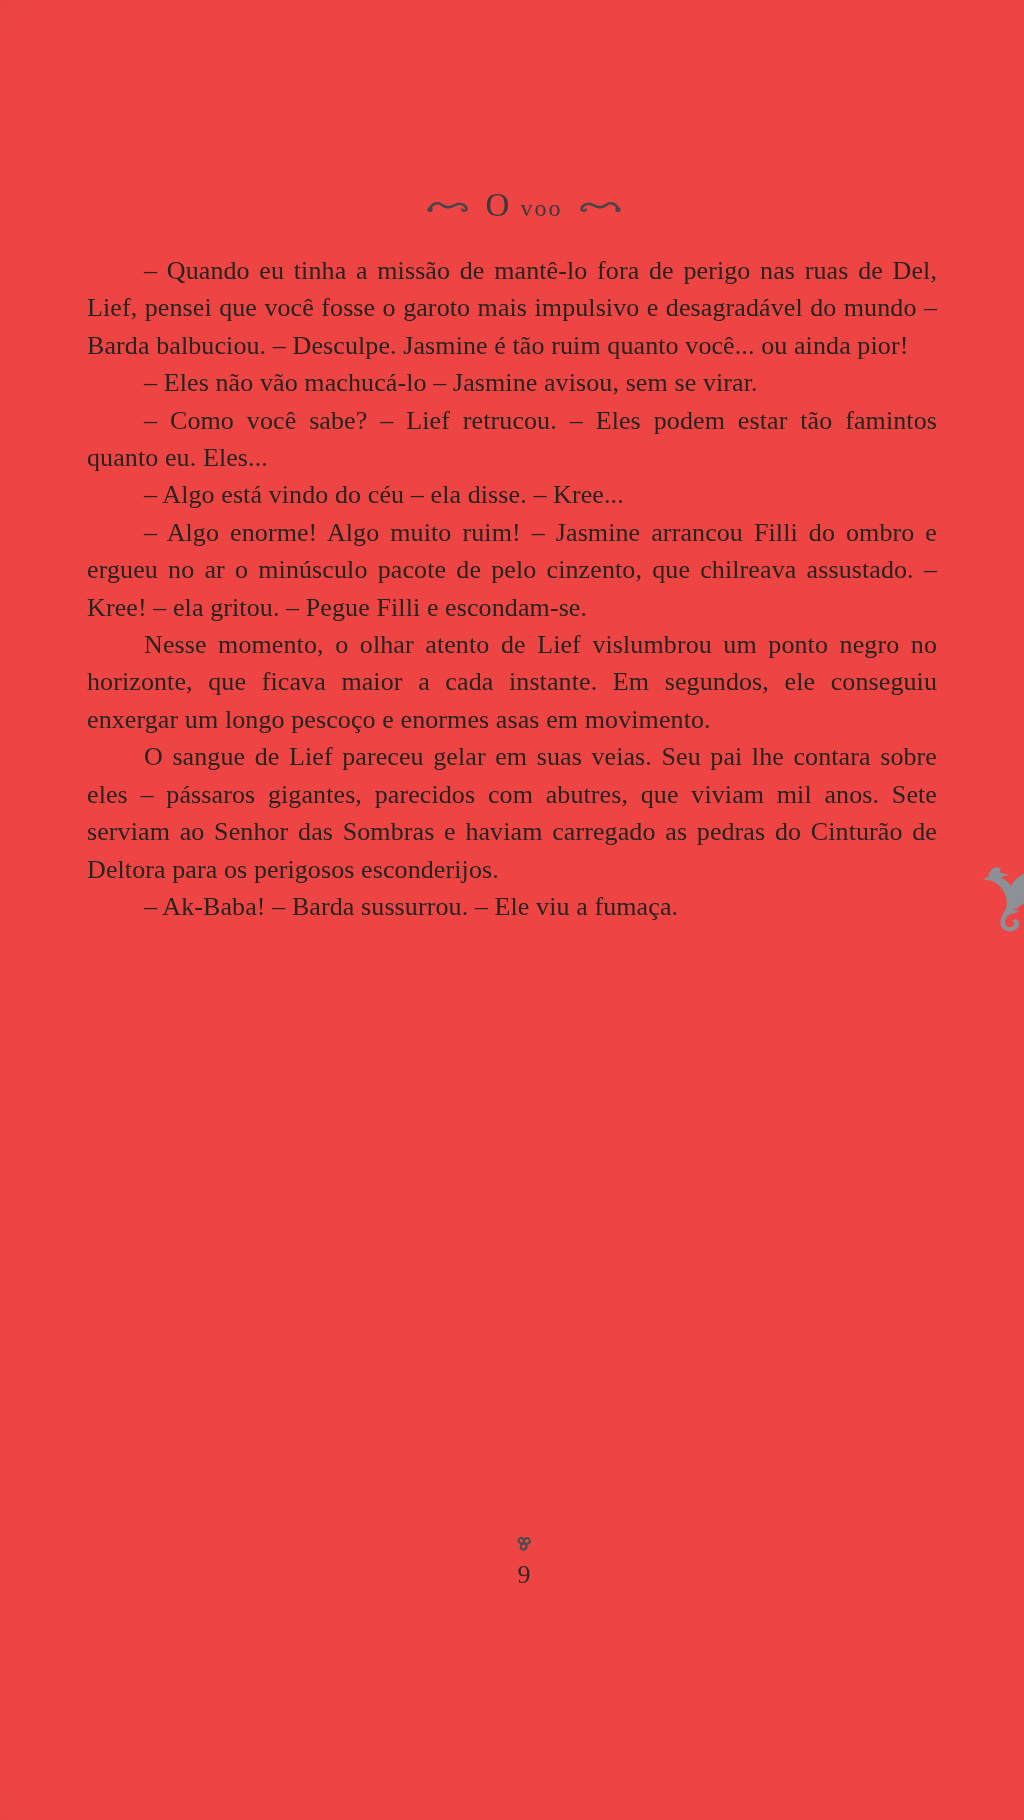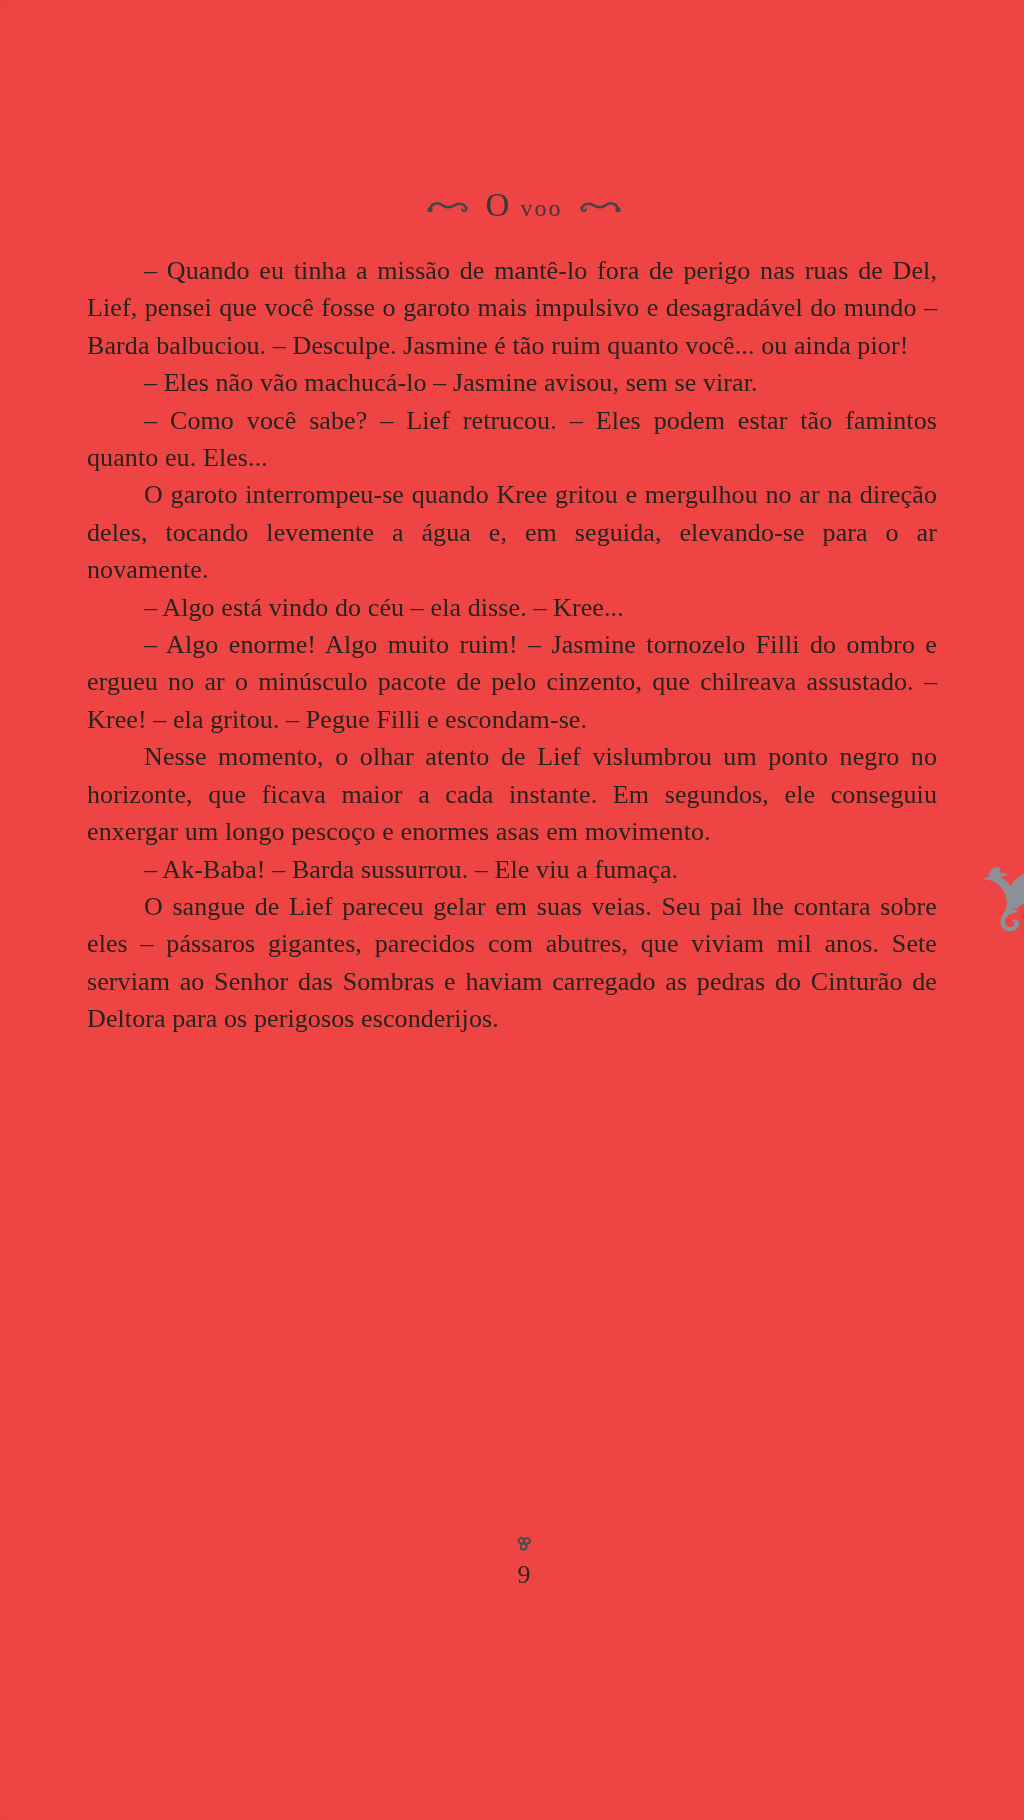--- a/index.html
+++ b/index.html
@@ -112,26 +112,25 @@
       <circle class="dot" cx="4" cy="11.5" r="2.6"></circle>
       <path d="M4 11.5 C 5 5.5, 12 3.5, 16 7 C 19 9.5, 24 10, 28 7.5 C 31 5.6, 35 5.2, 38 7.2 C 40 8.6, 41 10.4, 40 12" stroke-width="2.6" stroke-linecap="round"></path>
       <path d="M40 12 C 38.6 13.6, 36.4 13.2, 36.2 11.4" stroke-width="2.2" stroke-linecap="round"></path>
     </svg>
   </header>
 
   <main class="body-text">
       <p class="para">– Quando eu tinha a missão de mantê-lo fora de perigo nas ruas de Del, Lief, pensei que você fosse o garoto mais impulsivo e desagradável do mundo – Barda balbuciou. – Desculpe. Jasmine é tão ruim quanto você... ou ainda pior!</p>
       <p class="para">– Eles não vão machucá-lo – Jasmine avisou, sem se virar.</p>
       <p class="para">– Como você sabe? – Lief retrucou. – Eles podem estar tão famintos quanto eu. Eles...</p>
-      <p class="para">O garoto interrompeu-se quando Kree gritou e mergulhou no ar na direção deles, tocando levemente a água e, em seguida, elevando-se para o ar novamente.</p>
       <p class="para">– Algo está vindo do céu – ela disse. – Kree...</p>
-      <p class="para">– Algo enorme! Algo muito ruim! – Jasmine tornozelo Filli do ombro e ergueu no ar o minúsculo pacote de pelo cinzento, que chilreava assustado. – Kree! – ela gritou. – Pegue Filli e escondam-se.</p>
+      <p class="para">– Algo enorme! Algo muito ruim! – Jasmine arrancou Filli do ombro e ergueu no ar o minúsculo pacote de pelo cinzento, que chilreava assustado. – Kree! – ela gritou. – Pegue Filli e escondam-se.</p>
       <p class="para">Nesse momento, o olhar atento de Lief vislumbrou um ponto negro no horizonte, que ficava maior a cada instante. Em segundos, ele conseguiu enxergar um longo pescoço e enormes asas em movimento.</p>
+      <p class="para">O sangue de Lief pareceu gelar em suas veias. Seu pai lhe contara sobre eles – pássaros gigantes, parecidos com abutres, que viviam mil anos. Sete serviam ao Senhor das Sombras e haviam carregado as pedras do Cinturão de Deltora para os perigosos esconderijos.</p>
       <p class="para">– Ak-Baba! – Barda sussurrou. – Ele viu a fumaça.</p>
-      <p class="para">O sangue de Lief pareceu gelar em suas veias. Seu pai lhe contara sobre eles – pássaros gigantes, parecidos com abutres, que viviam mil anos. Sete serviam ao Senhor das Sombras e haviam carregado as pedras do Cinturão de Deltora para os perigosos esconderijos.</p>
     </main>
 
   <svg class="dragon" viewBox="0 0 68 74" aria-hidden="true">
     <g fill="#8b9197">
 
       <path d="M30 31 C 33 14, 48 4, 66 8 C 58 12, 54 16, 54 21 C 59 19, 63 20, 67 24 C 59 24, 55 27, 53 32 C 56 33, 58 35, 59 38 C 51 37, 44 39, 39 45 C 32 44, 29 38, 30 31 Z"></path>
 
       <path d="M12 8 C 14 3.5, 19 2, 23 4.5 L 21 8.5 L 31 10.5 L 22.5 13.5 C 31 17, 35.5 24, 36.5 32 C 37.5 42, 34 48, 30 52 C 27 55, 26 58, 28 61 C 30 64, 34 64, 36 61 C 37 59, 36 57, 34 57.3 C 36 54, 40 55.2, 41 58.3 C 42 62.5, 38.6 66.4, 33.6 67.2 C 27.4 68.2, 22.4 64, 22.4 58.2 C 22.4 53.2, 25.6 49.2, 27.6 45.2 C 29.8 40.2, 28.8 34.2, 26.6 29.2 C 24.2 23.4, 19.2 18.4, 13 16.4 L 4.6 15.2 L 11.6 12 C 9.6 11, 10.4 9.4, 12 8 Z"></path>
 
       <path d="M31 43 L 41 47.5 L 32.5 50.5 Z"></path>

